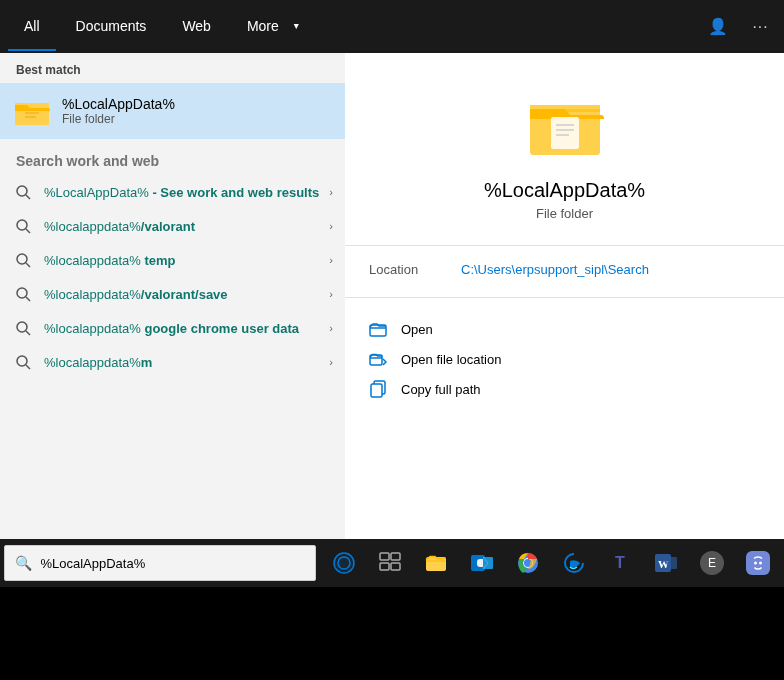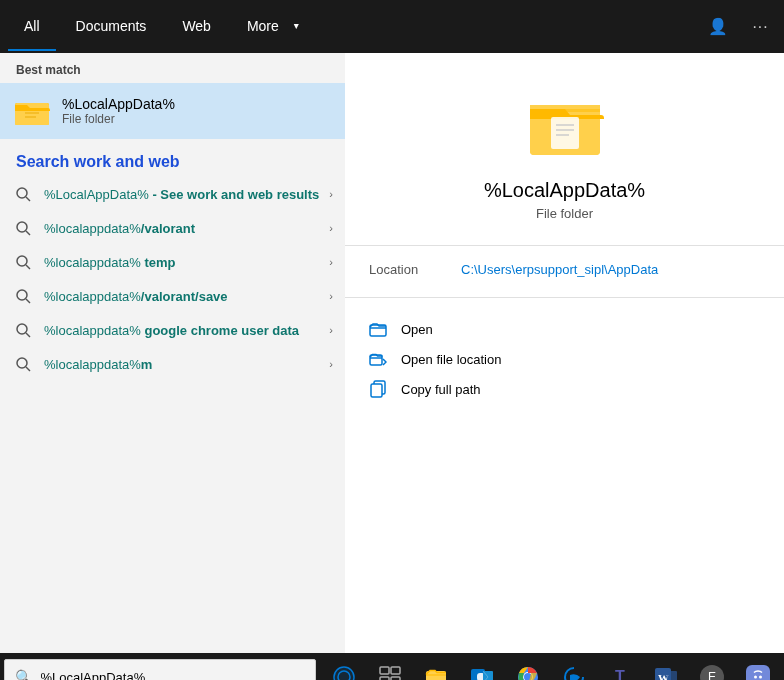--- a/index.html
+++ b/index.html
@@ -32,21 +32,21 @@
     .more-tab { display: flex; align-items: center; gap: 12px; }
     .nav-right { margin-left: auto; display: flex; gap: 8px; align-items: center; }
     .nav-icon-btn {
       background: none; border: none; color: #ccc; cursor: pointer;
       font-size: 16px; padding: 6px 8px; border-radius: 2px;
     }
 
     
     .main-area {
       display: flex;
-      height: 600px; 
+      height: 486px; 
     }
 
     
     .left-panel {
       width: 345px;
       background: #f3f3f3;
       display: flex;
       flex-direction: column;
       overflow-y: auto;
     }
@@ -73,23 +73,23 @@
       height: 36px;
       flex-shrink: 0;
     }
 
     .best-match-text {}
     .best-match-title { font-size: 14px; font-weight: 500; color: #000; }
     .best-match-sub { font-size: 12px; color: #555; }
 
     .search-web-header {
       padding: 12px 16px 6px 16px;
-      font-size: 16px;
+      font-size: 14px;
       font-weight: 600;
-      color: #1d4ed8;
+      color: #737373;
     }
 
     .search-item {
       display: flex;
       align-items: center;
       padding: 8px 14px;
       cursor: pointer;
       gap: 12px;
       position: relative;
     }
@@ -408,21 +408,21 @@
       </svg>
     </div>
 
     <div class="result-title">%LocalAppData%</div>
     <div class="result-subtitle">File folder</div>
 
     <div class="divider"></div>
 
     <div class="location-row">
       <span class="location-label">Location</span>
-      <a class="location-link">C:\Users\erpsupport_sipl\AppData</a>
+      <a class="location-link">C:\Users\erpsupport_sipl\Search</a>
     </div>
 
     <div class="divider"></div>
 
     <div class="action-row" style="width:100%;">
       <div class="action-icon">
         <svg width="18" height="18" viewBox="0 0 18 18">
           <rect x="1" y="5" width="16" height="11" rx="1.5" fill="none" stroke="#0078d4" stroke-width="1.5"></rect>
           <path d="M1 8h16" stroke="#0078d4" stroke-width="1.5"></path>
           <path d="M1 7l3-3h4l2 2h7" stroke="#0078d4" stroke-width="1.5" fill="none"></path>

